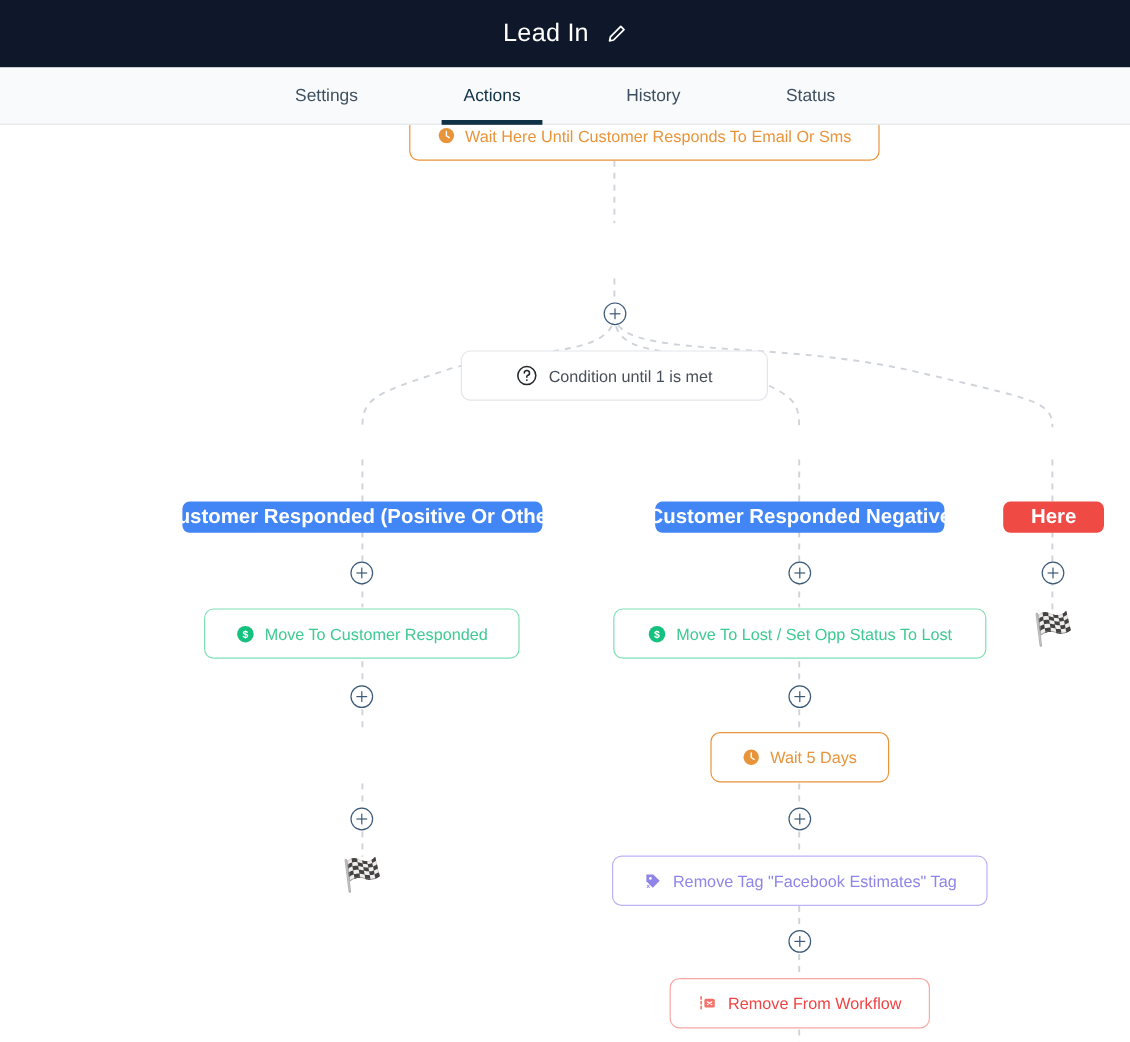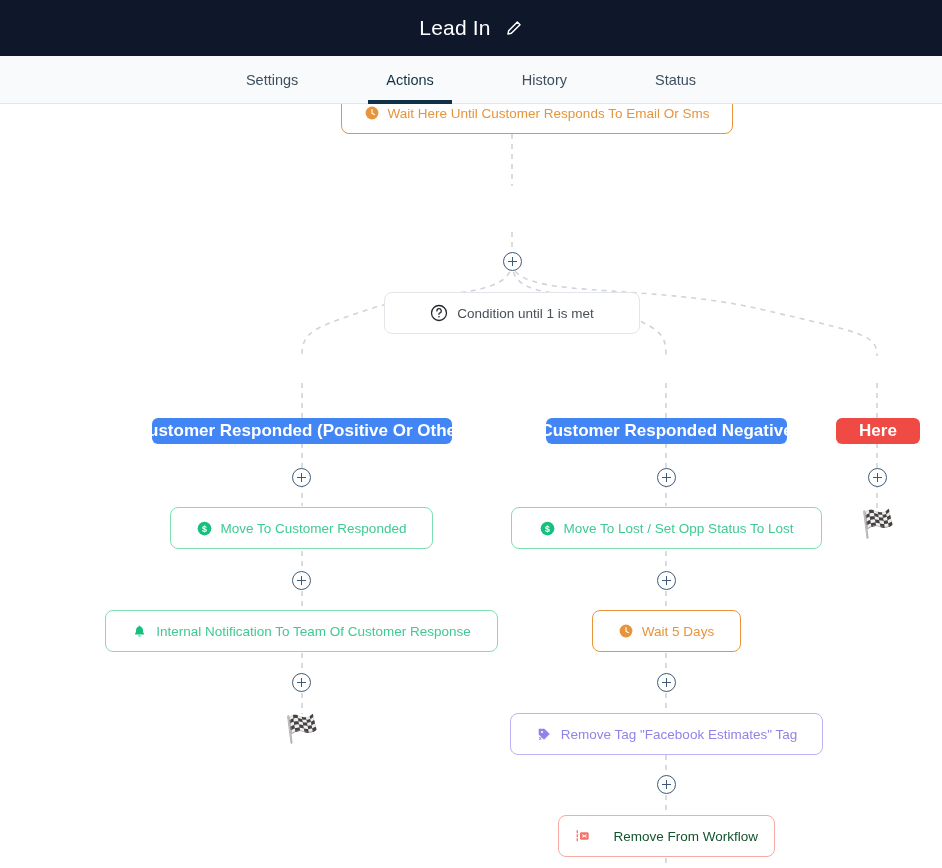--- a/index.html
+++ b/index.html
@@ -102,21 +102,21 @@
   }
   .node .n-ico {
     display: inline-flex;
     align-items: center;
     justify-content: center;
     flex: 0 0 auto;
   }
   .node.orange { border-color: #e8943a; color: #e8943a; }
   .node.green  { border-color: #7fdfb4; color: #3fca93; }
   .node.purple { border-color: #bdb2f5; color: #8f85e8; }
-  .node.redish { border-color: #f7a9a4; color: #14532d; justify-content: space-between; }
+  .node.redish { border-color: #f7a9a4; color: #ef4444; }
   .node.plain  { border-color: #e2e5e9; color: #474f59; }
 
   
   .pill {
     position: absolute;
     height: 26px;
     border-radius: 6px;
     display: flex;
     align-items: center;
     justify-content: center;
@@ -259,29 +259,20 @@
       <svg width="15" height="15" viewBox="0 0 24 24">
         <circle cx="12" cy="12" r="11" fill="#16c07e"></circle>
         <text x="12" y="17" text-anchor="middle" font-family="Liberation Sans, sans-serif" font-size="14" font-weight="700" fill="#ffffff">$</text>
       </svg>
     </span>
     <span>Move To Customer Responded</span>
   </div>
 
   <div class="plus" style="left:292px; top:467px;"></div>
 
-  <div class="node green" style="left:105px; top:506px; width:393px;">
-    <span class="n-ico">
-      <svg width="15" height="15" viewBox="0 0 24 24" fill="#16c07e">
-        <path d="M12 2.2a1.3 1.3 0 0 1 1.3 1.3v.6a5.6 5.6 0 0 1 4.3 5.4v3.4l1.6 2.6c.3.5 0 1.1-.6 1.1H5.4c-.6 0-.9-.6-.6-1.1l1.6-2.6V9.5a5.6 5.6 0 0 1 4.3-5.4v-.6A1.3 1.3 0 0 1 12 2.2z"></path>
-        <path d="M9.6 18.5a2.5 2.5 0 0 0 4.8 0z"></path>
-      </svg>
-    </span>
-    <span>Internal Notification To Team Of Customer Response</span>
-  </div>
 
   <div class="plus" style="left:292px; top:569px;"></div>
 
   <div class="flag" style="left:285px; top:612px;">🏁</div>
 
   <div class="plus" style="left:657px; top:364px;"></div>
 
   <div class="node green" style="left:511px; top:403px; width:311px;">
     <span class="n-ico">
       <svg width="15" height="15" viewBox="0 0 24 24">

